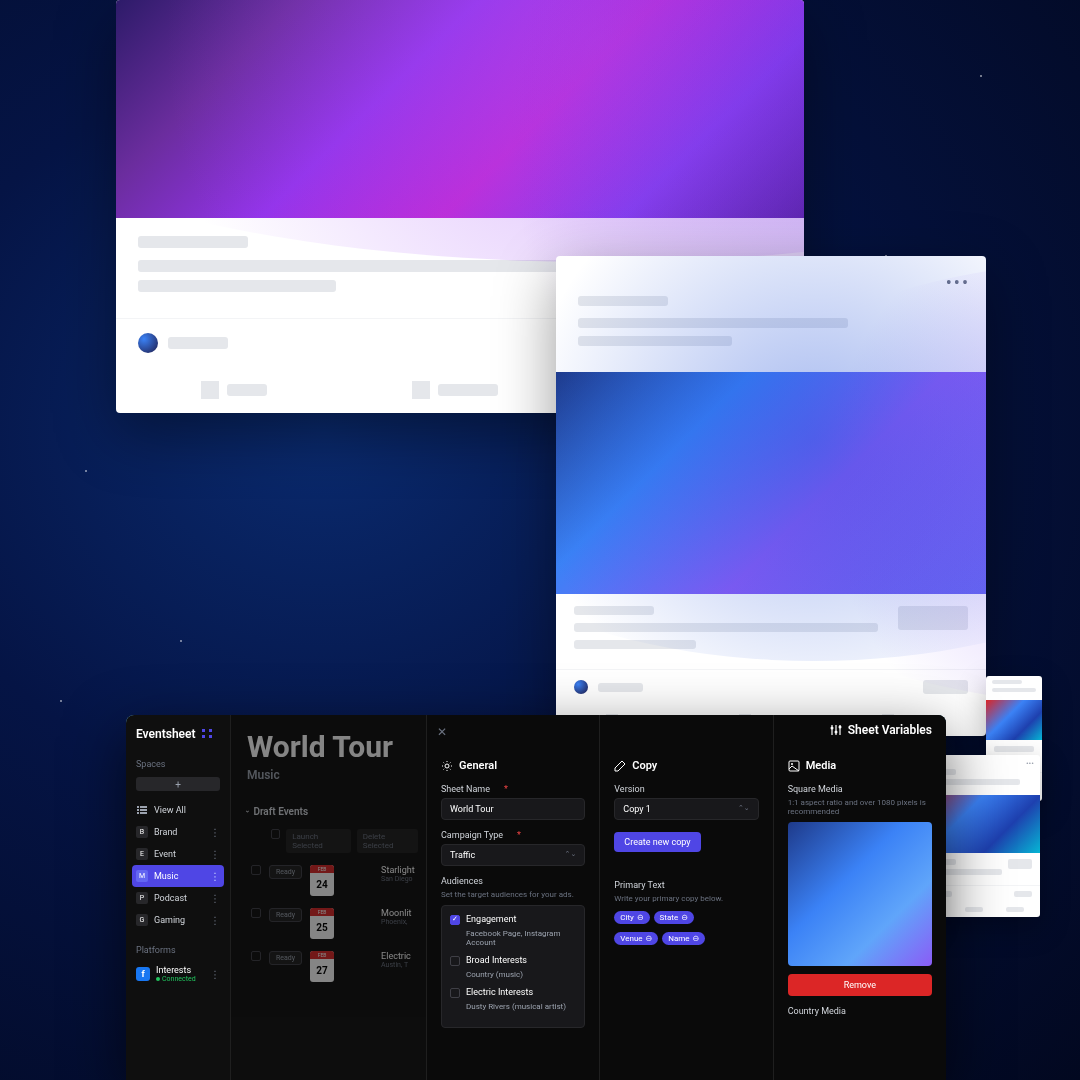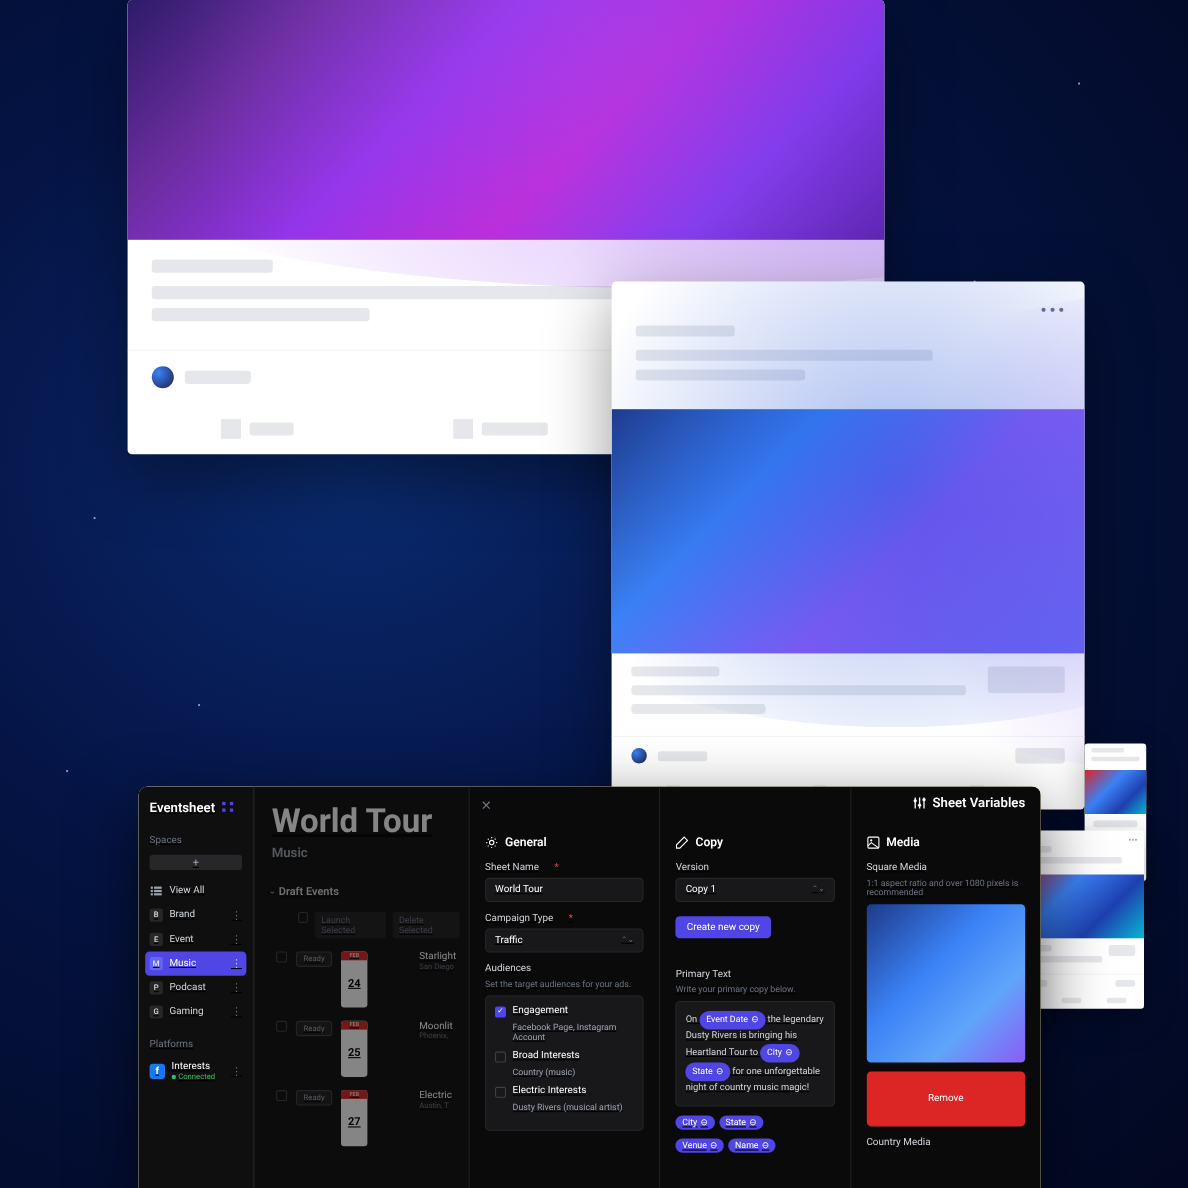--- a/index.html
+++ b/index.html
@@ -19,21 +19,21 @@
 .skel-pill { background: #e5e7eb; border-radius: 3px; }
 .card-row { display: flex; align-items: center; padding: 14px 22px; border-top: 1px solid #f3f4f6; }
 .avatar { width: 20px; height: 20px; border-radius: 50%; background: radial-gradient(circle at 30% 30%, #3b82f6, #1e1b4b); margin-right: 10px; flex-shrink: 0; }
 .card-footer { display: flex; justify-content: space-around; padding: 14px 22px; gap: 20px; }
 .footer-item { display: flex; align-items: center; gap: 8px; }
 .footer-icon { width: 18px; height: 18px; background: #e5e7eb; }
 .footer-text { width: 40px; height: 12px; background: #e5e7eb; border-radius: 3px; }
 .more-dots { position: absolute; top: 16px; right: 16px; color: #6b7280; font-size: 18px; letter-spacing: 2px; cursor: pointer; }
 
 
-.eventsheet { position: absolute; left: 126px; top: 715px; width: 820px; height: 365px; background: #fef9c3; border-radius: 8px 8px 0 0; overflow: hidden; display: flex; box-shadow: 0 20px 60px rgba(0,0,0,0.6); text-decoration: underline; }
+.eventsheet { position: absolute; left: 126px; top: 715px; width: 820px; height: 365px; background: #7dd3fc; border-radius: 8px 8px 0 0; overflow: hidden; display: flex; box-shadow: 0 20px 60px rgba(0,0,0,0.6); }
 .es-sidebar { width: 105px; background: #0f0f0f; border-right: 1px solid #1f1f1f; padding: 12px 0; flex-shrink: 0; }
 .es-logo { display: flex; align-items: center; gap: 6px; padding: 0 10px 14px; font-size: 12px; font-weight: 600; color: #fff; }
 .es-logo-icon { width: 12px; height: 12px; display: inline-flex; }
 .es-logo-icon span { width: 3px; height: 3px; background: #4f46e5; margin: 0.5px; }
 .es-section-label { font-size: 9px; color: #6b7280; padding: 4px 10px; }
 .es-add-btn { margin: 4px 10px 8px; height: 14px; background: #27272a; border-radius: 3px; display: flex; align-items: center; justify-content: center; color: #9ca3af; font-size: 10px; cursor: pointer; }
 .es-nav-item { display: flex; align-items: center; padding: 5px 10px; font-size: 9px; color: #d1d5db; cursor: pointer; gap: 6px; position: relative; }
 .es-nav-item.active { background: #4f46e5; color: #fff; border-radius: 4px; margin: 0 6px; padding: 5px 4px; }
 .es-nav-icon { width: 12px; height: 12px; background: #27272a; border-radius: 2px; display: flex; align-items: center; justify-content: center; font-size: 7px; color: #fff; flex-shrink: 0; }
 .es-nav-item.active .es-nav-icon { background: #6366f1; }
@@ -50,40 +50,40 @@
 .es-title { font-size: 30px; font-weight: 700; color: #fff; white-space: nowrap; }
 .es-subtitle { font-size: 12px; color: #9ca3af; margin-top: 4px; font-weight: 600; }
 .es-draft-header { font-size: 10px; color: #d1d5db; margin-top: 24px; display: flex; align-items: center; gap: 4px; font-weight: 600; }
 .es-toolbar { display: flex; gap: 6px; margin-top: 12px; padding-left: 24px; }
 .es-toolbar-btn { font-size: 8px; color: #6b7280; background: #1f1f1f; padding: 3px 6px; border-radius: 3px; }
 .es-event-row { display: flex; align-items: flex-start; gap: 8px; margin-top: 12px; padding-left: 4px; }
 .es-checkbox { width: 10px; height: 10px; border: 1px solid #3f3f46; border-radius: 2px; }
 .es-status-badge { font-size: 7px; padding: 2px 6px; border-radius: 3px; background: #1f1f1f; color: #9ca3af; border: 1px solid #3f3f46; }
 .es-date-badge { width: 24px; background: #fff; border-radius: 3px; overflow: hidden; text-align: center; flex-shrink: 0; }
 .es-date-month { font-size: 5px; background: #dc2626; color: #fff; padding: 1px 0; }
-.es-date-day { font-size: 10px; font-weight: 700; color: #000; padding: 16px 0; }
+.es-date-day { font-size: 10px; font-weight: 700; color: #000; padding: 6px 0; }
 .es-event-info { overflow: hidden; margin-left: 39px; }
 .es-event-name { font-size: 9px; color: #fff; white-space: nowrap; }
 .es-event-loc { font-size: 7px; color: #6b7280; white-space: nowrap; }
 
 .es-panel { flex: 1; background: #0a0a0a; display: flex; border-left: 1px solid #1f1f1f; }
 .es-panel-header { position: absolute; top: 8px; right: 14px; display: flex; align-items: center; gap: 6px; color: #fff; font-size: 12px; font-weight: 600; }
 .es-close { position: absolute; top: 10px; left: 10px; color: #6b7280; font-size: 12px; cursor: pointer; }
 .es-col { flex: 1; padding: 44px 14px 0; border-right: 1px solid #1f1f1f; min-width: 0; }
 .es-col:last-child { border-right: none; }
 .es-col-header { display: flex; align-items: center; gap: 6px; font-size: 11px; font-weight: 600; color: #fff; margin-bottom: 12px; }
 .es-col-icon { width: 12px; height: 12px; }
 .es-field-label { font-size: 9px; color: #d1d5db; margin-bottom: 4px; display: flex; gap: 14px; }
 .es-field-label .req { color: #ef4444; }
 .es-field-hint { font-size: 8px; color: #6b7280; margin-bottom: 6px; }
 .es-input { width: 100%; background: #18181b; border: 1px solid #27272a; border-radius: 4px; padding: 5px 8px; font-size: 9px; color: #fff; margin-bottom: 10px; }
 .es-select { width: 100%; background: #18181b; border: 1px solid #27272a; border-radius: 4px; padding: 5px 8px; font-size: 9px; color: #fff; margin-bottom: 10px; display: flex; justify-content: space-between; align-items: center; cursor: pointer; }
 .es-select::after { content: '⌃⌄'; font-size: 7px; color: #6b7280; line-height: 0.5; }
 .es-btn-primary { background: #4f46e5; color: #fff; font-size: 9px; padding: 5px 10px; border-radius: 4px; border: none; cursor: pointer; }
-.es-btn-danger { background: #dc2626; color: #fff; font-size: 9px; padding: 20px 10px; border-radius: 4px; border: none; cursor: pointer; width: 100%; text-align: center; margin-top: 8px; }
+.es-btn-danger { background: #dc2626; color: #fff; font-size: 9px; padding: 6px 10px; border-radius: 4px; border: none; cursor: pointer; width: 100%; text-align: center; margin-top: 8px; }
 .es-checkbox-item { display: flex; align-items: flex-start; gap: 6px; margin-bottom: 4px; }
 .es-cb { width: 10px; height: 10px; border: 1px solid #3f3f46; border-radius: 2px; flex-shrink: 0; margin-top: 1px; }
 .es-cb.checked { background: #4f46e5; border-color: #4f46e5; position: relative; }
 .es-cb.checked::after { content: '✓'; color: #fff; font-size: 7px; position: absolute; top: -1px; left: 1px; }
 .es-cb-label { font-size: 9px; color: #fff; }
 .es-cb-sub { font-size: 8px; color: #9ca3af; margin-left: 16px; margin-bottom: 8px; }
 .es-copy-box { background: #18181b; border: 1px solid #27272a; border-radius: 4px; padding: 8px; font-size: 8.5px; color: #d1d5db; line-height: 1.6; }
 .es-var-chip { display: inline-flex; align-items: center; background: #4f46e5; color: #fff; font-size: 8px; padding: 2px 6px; border-radius: 10px; gap: 3px; }
 .es-var-chip::after { content: '⊖'; font-size: 8px; }
 .es-chip-row { display: flex; gap: 4px; margin-top: 8px; flex-wrap: wrap; }
@@ -424,28 +424,20 @@
             </svg>
           <span>Copy</span>
         </div>
         <div class="es-field-label">Version</div>
         <div class="es-select">
             <span>Copy 1</span>
           </div>
         <button class="es-btn-primary">Create new copy</button>
         <div class="es-field-label" style="margin-top:28px">Primary Text</div>
         <div class="es-field-hint">Write your primary copy below.</div>
-        <div class="es-copy-box">
-          <span>On</span>
-          <span class="es-var-chip">Event Date</span>
-          <span>the legendary Dusty Rivers is bringing his Heartland Tour to</span>
-          <span class="es-var-chip">City</span>
-          <span class="es-var-chip">State</span>
-          <span>for one unforgettable night of country music magic!</span>
-        </div>
         <div class="es-chip-row">
           <span class="es-var-chip">City</span>
           <span class="es-var-chip">State</span>
         </div>
         <div class="es-chip-row">
           <span class="es-var-chip">Venue</span>
           <span class="es-var-chip">Name</span>
         </div>
       </div>
 

